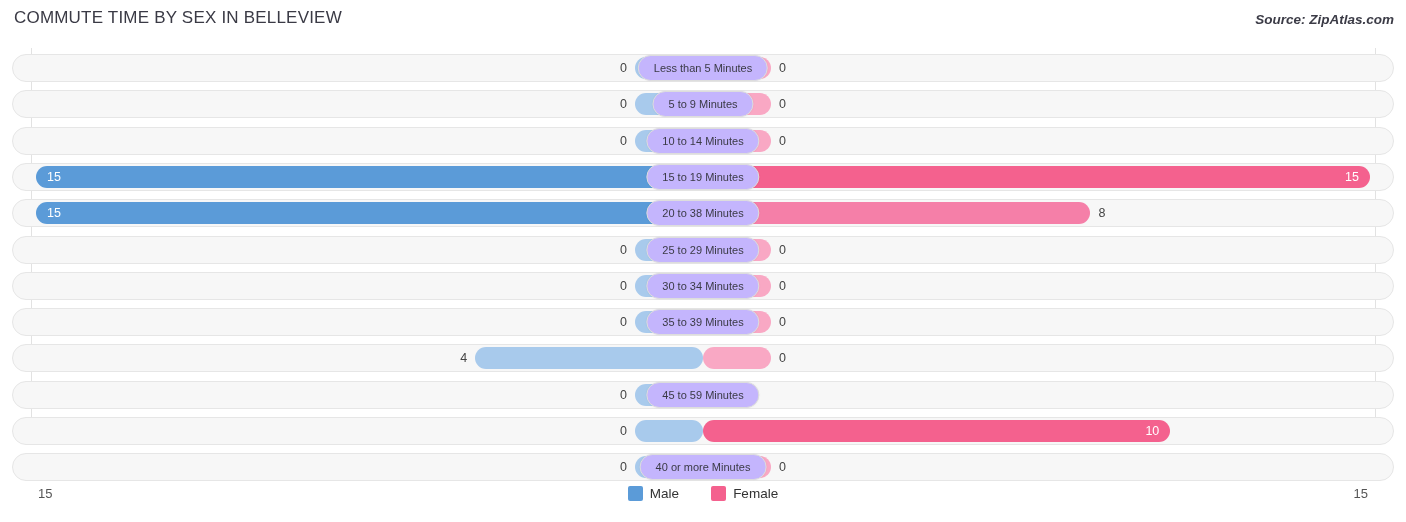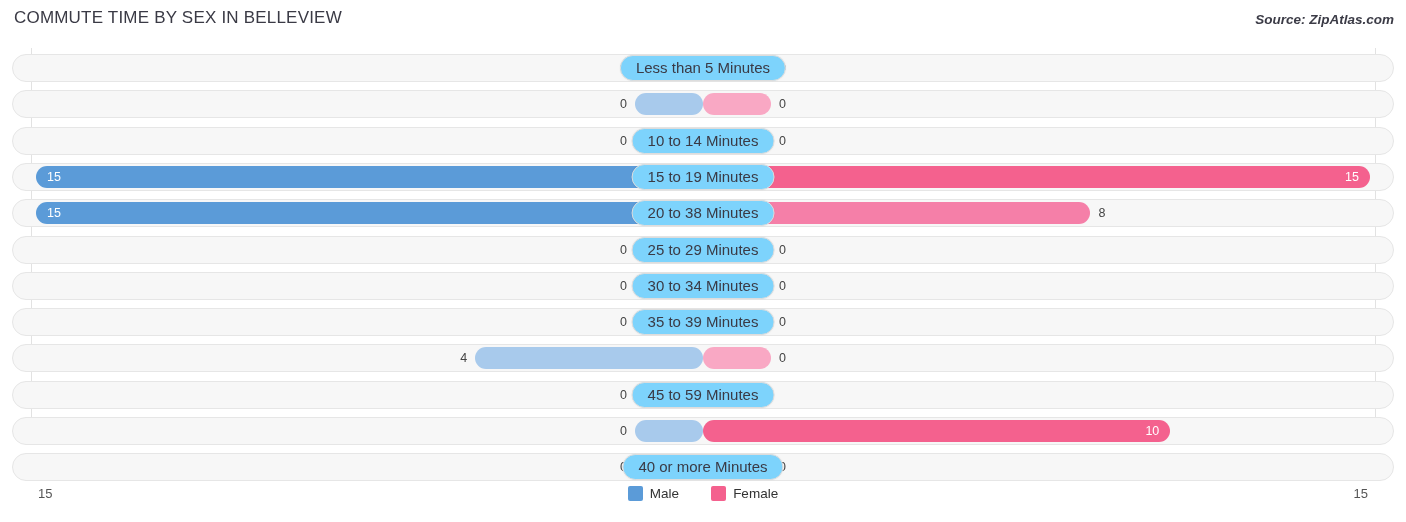--- a/index.html
+++ b/index.html
@@ -64,26 +64,26 @@
   .outval{
     position:absolute;top:50%;transform:translateY(-50%);
     font-size:12.5px;color:#444;white-space:nowrap;
   }
   .outval.left{ text-align:right; }
   .outval.right{ text-align:left; }
 
   .cat-pill{
     position:absolute;top:50%;left:50%;
     transform:translate(-50%,-50%);
-    background:#7dd3fc;
+    background:#c4b5fd;
     border:1px solid #dddddd;
     border-radius:13px;
     height:24px;line-height:24px;
     padding:0 15px;
-    font-size:15px;color:#3a3a45;
+    font-size:11px;color:#3a3a45;
     white-space:nowrap;
     box-shadow:0 0 2px rgba(0,0,0,.05);
   }
 
   .axis{
     position:absolute;top:486px;height:22px;font-size:13px;color:#555;
   }
   .axis.left{left:38px;}
   .axis.right{right:38px;}
 
@@ -114,20 +114,21 @@
         <div class="outval left" style="right: 767px; top: 14px;">0</div>
         <div class="outval right" style="left: 767px; top: 14px;">0</div>
         <div class="cat-pill">Less than 5 Minutes</div>
       </div>
       <div class="row" style="top: 42.3px;">
         <div class="track"></div>
         <div class="bar male" style="left: 623px; width: 68px;"></div>
         <div class="bar female" style="left: 691px; width: 68px;"></div>
         <div class="outval left" style="right: 767px; top: 14px;">0</div>
         <div class="outval right" style="left: 767px; top: 14px;">0</div>
+        <div class="cat-pill">5 to 9 Minutes</div>
       </div>
       <div class="row" style="top: 78.6px;">
         <div class="track"></div>
         <div class="bar male" style="left: 623px; width: 68px;"></div>
         <div class="bar female" style="left: 691px; width: 68px;"></div>
         <div class="outval left" style="right: 767px; top: 14px;">0</div>
         <div class="outval right" style="left: 767px; top: 14px;">0</div>
         <div class="cat-pill">10 to 14 Minutes</div>
       </div>
       <div class="row" style="top: 114.9px;">

